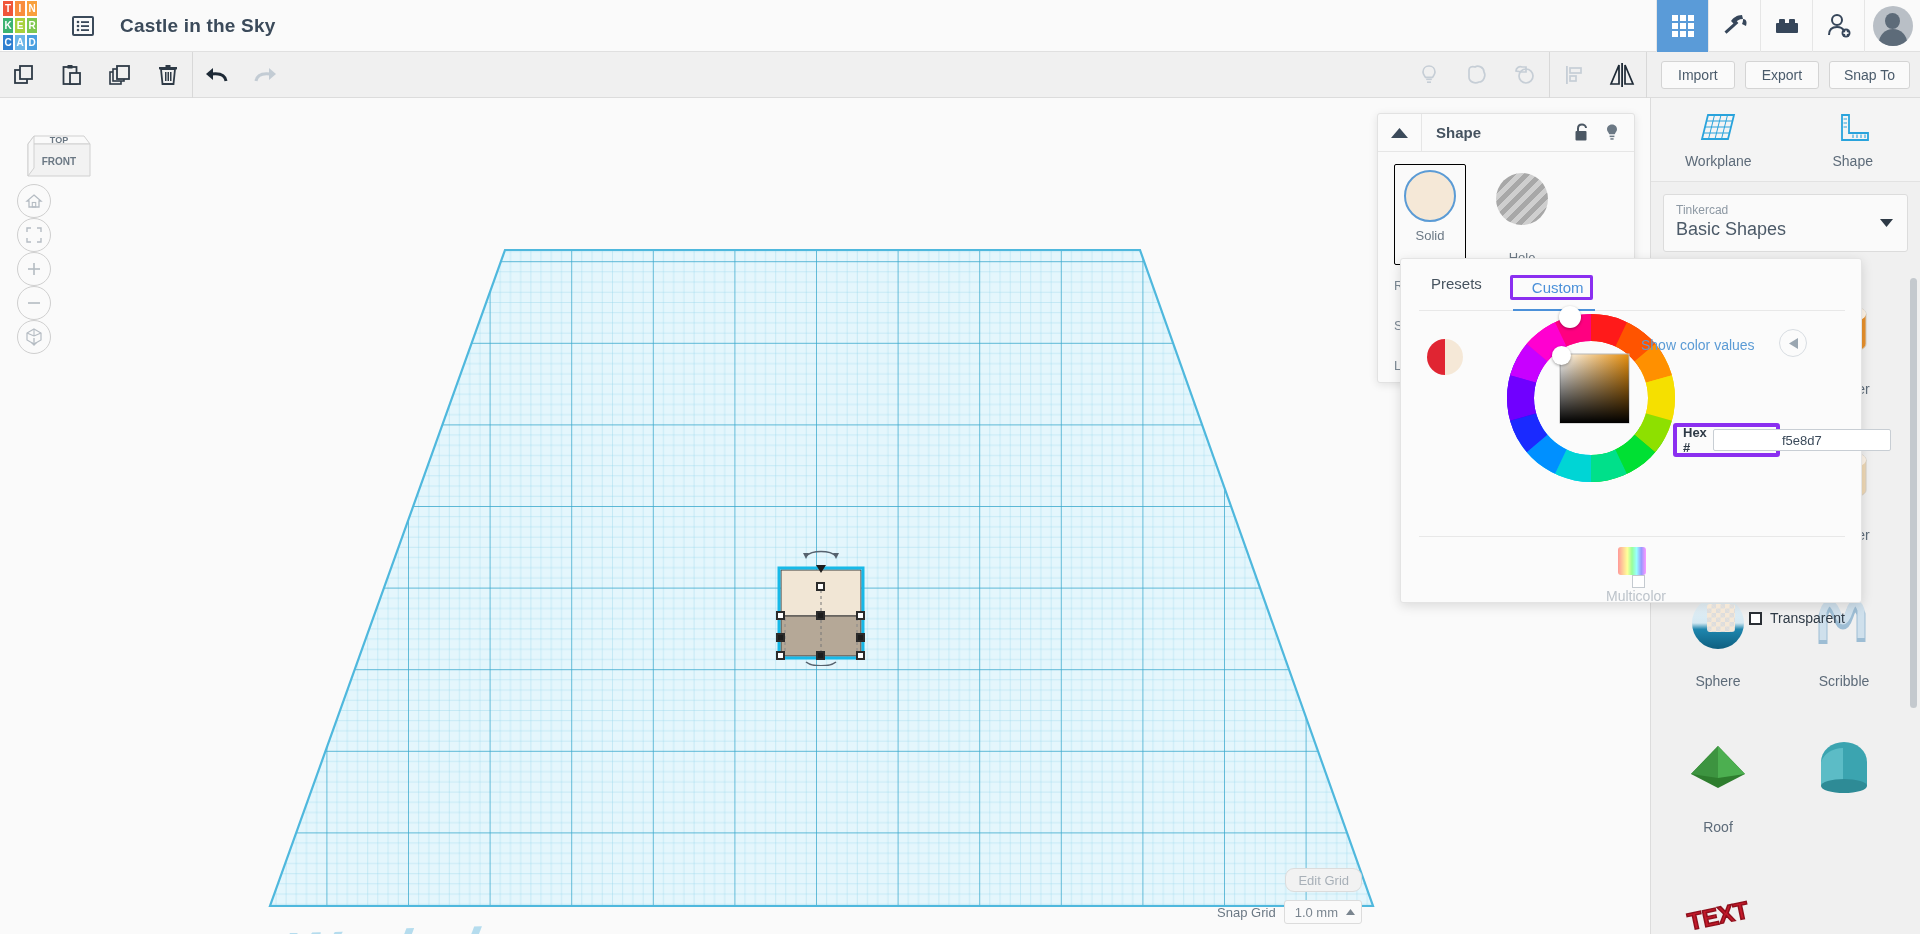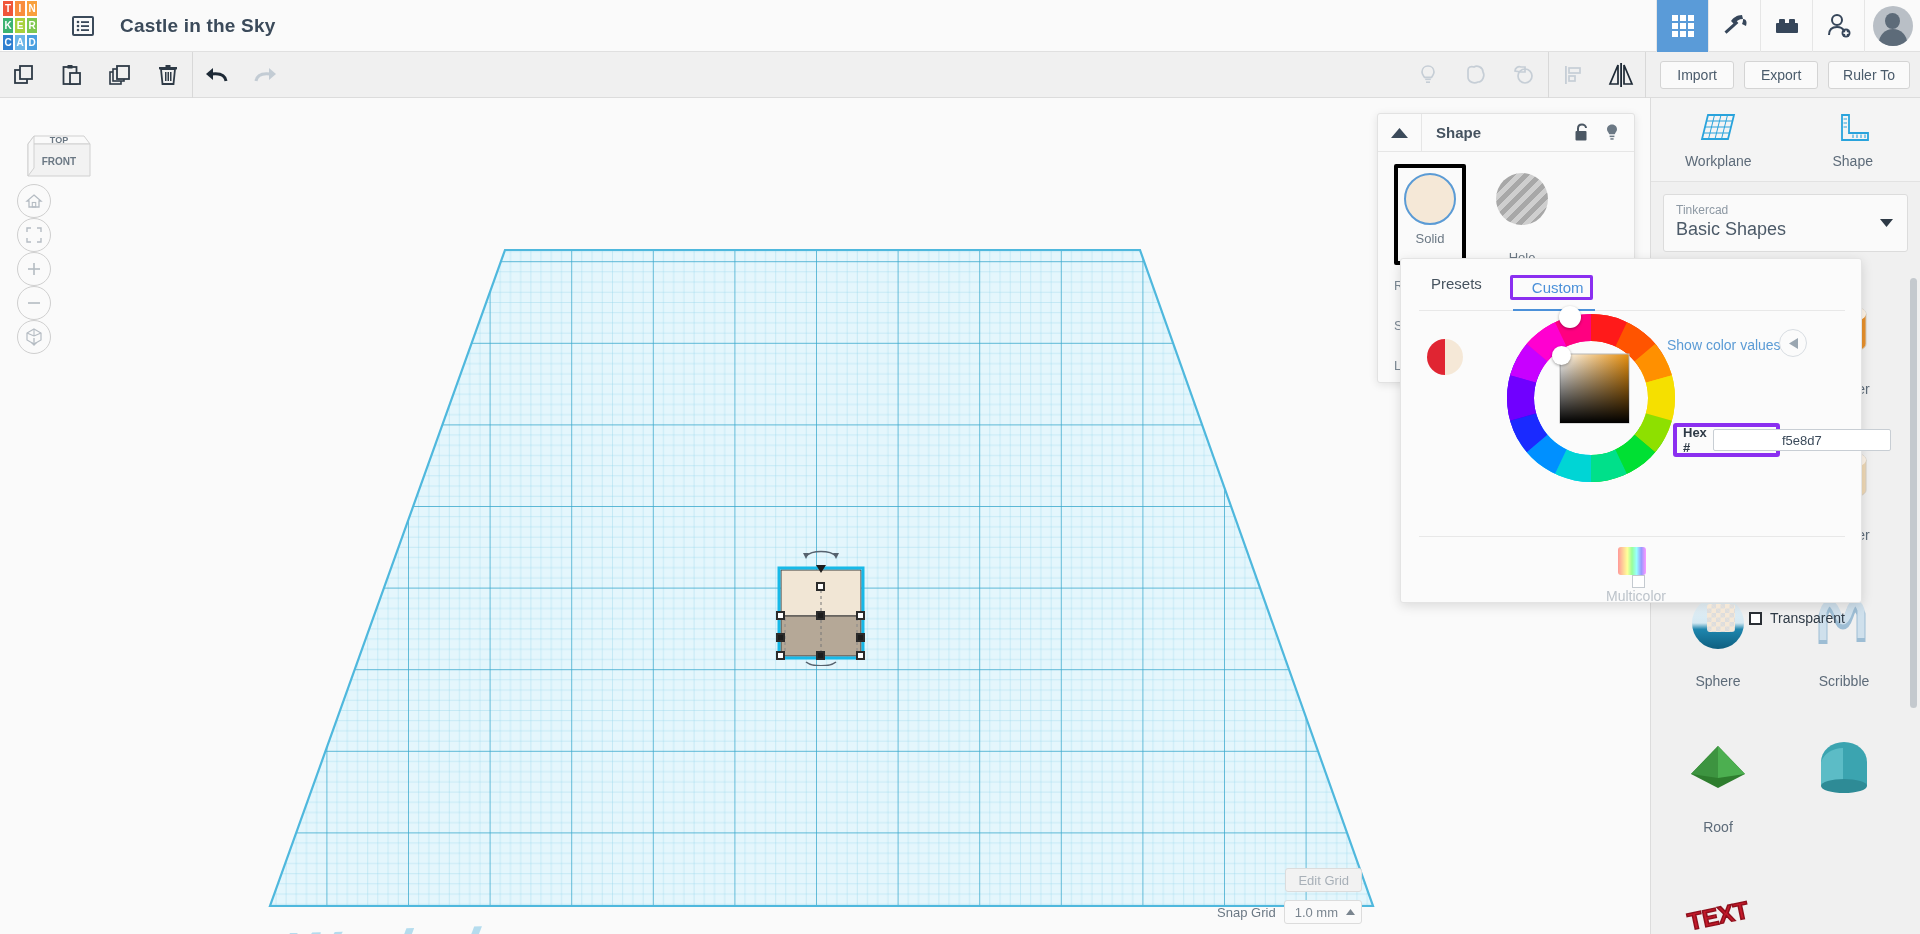--- a/index.html
+++ b/index.html
@@ -105,21 +105,21 @@
 
   
   .obj { position: absolute; left: 775px; top: 450px; width: 92px; height: 118px; }
   .handle { position: absolute; width: 9px; height: 9px; background:#fff; border: 2px solid #2b2b2b; }
   .handle.dark { background: #1d1d1d; }
 
   
   .gridctl { position: absolute; right: 288px; bottom: 10px; text-align: right; }
   .edit-grid {
     display: inline-flex; align-items: center; justify-content: center;
-    height: 24px; padding: 0 12px; border: 1px solid #dcdcdc; border-radius: 3px;
+    height: 24px; padding: 0 12px; border: 1px solid #dcdcdc; border-radius: 9px;
     background: #f2f2f2; color: #a8b0b8; font-size: 13px; cursor: pointer;
   }
   .snap-row { display: flex; align-items: center; justify-content: flex-end; margin-top: 8px; }
   .snap-lbl { font-size: 13px; color: #6b7884; margin-right: 8px; }
   .snap-sel {
     height: 24px; padding: 0 6px 0 10px; border: 1px solid #dcdcdc; border-radius: 3px;
     background: #fafafa; font-size: 13px; color: #7a858f;
     display: flex; align-items: center; gap: 8px; cursor: pointer;
   }
 
@@ -167,21 +167,21 @@
     height: 38px; display: flex; align-items: center; border-bottom: 1px solid #e6e6e6;
   }
   .insp-collapse {
     width: 44px; height: 38px; display:flex; align-items:center; justify-content:center;
     border-right: 1px solid #e6e6e6; cursor: pointer;
   }
   .insp-title { font-size: 15px; font-weight: bold; color:#45525f; margin-left: 14px; }
   .insp-head-icons { margin-left: auto; display: flex; gap: 14px; padding-right: 14px; }
   .solid-hole { display: flex; padding: 12px 16px 0 16px; gap: 20px; }
   .sh-item { width: 72px; display:flex; flex-direction: column; align-items: center; cursor: pointer; }
-  .sh-item.sel { border: 4px solid #000000; border-radius: 2px; padding: 5px 0 2px 0; }
+  .sh-item.sel { border: 1px solid #000000; border-radius: 2px; padding: 5px 0 2px 0; }
   .sh-swatch { width: 52px; height: 52px; border-radius: 50%; }
   .sh-lbl { font-size: 13px; color: #6b7884; margin-top: 6px; }
   .param-row { display: flex; align-items: center; height: 40px; padding: 0 16px; }
   .param-lbl { width: 62px; font-size: 13px; color: #7b8894; }
   .param-track { flex: 1; height: 2px; background: #dde3ea; position: relative; }
   .param-knob {
     position: absolute; top: -6px; width: 14px; height: 14px; border-radius: 50%;
     background: #fafafa; border: 1px solid #c4ccd4;
   }
 
@@ -198,21 +198,21 @@
     padding: 1px 6px 1px 19px; margin-bottom: 6px;
   }
   .cp-underline { position: absolute; left: 112px; top: 50px; width: 82px; height: 2px; background: #4a90d9; }
   .cp-divider { position: absolute; left: 18px; top: 51px; width: 426px; height: 1px; background: #e8e8e8; }
   .split-swatch {
     position: absolute; left: 26px; top: 80px; width: 36px; height: 36px; border-radius: 50%;
     overflow: hidden; cursor: pointer;
   }
   .wheel-wrap { position: absolute; left: 104px; top: 53px; width: 172px; height: 172px; }
   .show-values {
-    position: absolute; left: 266px; top: 78px; font-size: 14px; color: #5b9bd5; cursor: pointer;
+    position: absolute; left: 240px; top: 78px; font-size: 14px; color: #5b9bd5; cursor: pointer;
   }
   .collapse-circ {
     position: absolute; left: 378px; top: 70px; width: 28px; height: 28px; border-radius: 50%;
     border: 1px solid #d8dde2; display:flex; align-items:center; justify-content:center; cursor:pointer;
   }
   .hex-box {
     position: absolute; left: 272px; top: 164px; width: 107px; height: 34px;
     border: 4px solid #8b2ff0; border-radius: 3px; display: flex; align-items: center;
     padding: 4px 3px; background: #fbfbfb;
   }
@@ -380,21 +380,21 @@
         <svg width="28" height="26" viewBox="0 0 28 26">
           <path d="M11 3 L11 22 L3 22 Z" fill="none" stroke="#1e2a36" stroke-width="1.7"></path>
           <rect x="13.2" y="1" width="1.8" height="24" fill="#1e2a36"></rect>
           <path d="M17 3 L17 22 L25 22 Z" fill="none" stroke="#1e2a36" stroke-width="1.7"></path>
         </svg>
       </div>
       <div class="divider-v"></div>
       <div style="width:14px"></div>
       <div class="txt-btn">Import</div>
       <div class="txt-btn">Export</div>
-      <div class="txt-btn">Ruler To</div>
+      <div class="txt-btn">Snap To</div>
     </div>
   </div>
 
   <div class="canvas">
     <svg class="workplane-svg" width="1650" height="836">
       <defs>
         <pattern id="fine" width="10.2" height="10.2" patternUnits="userSpaceOnUse">
           <rect width="10.2" height="10.2" fill="#e4f6fc"></rect>
           <path d="M0 0 H10.2 M0 0 V10.2" stroke="#8fd3ea" stroke-width="0.7"></path>
         </pattern>

